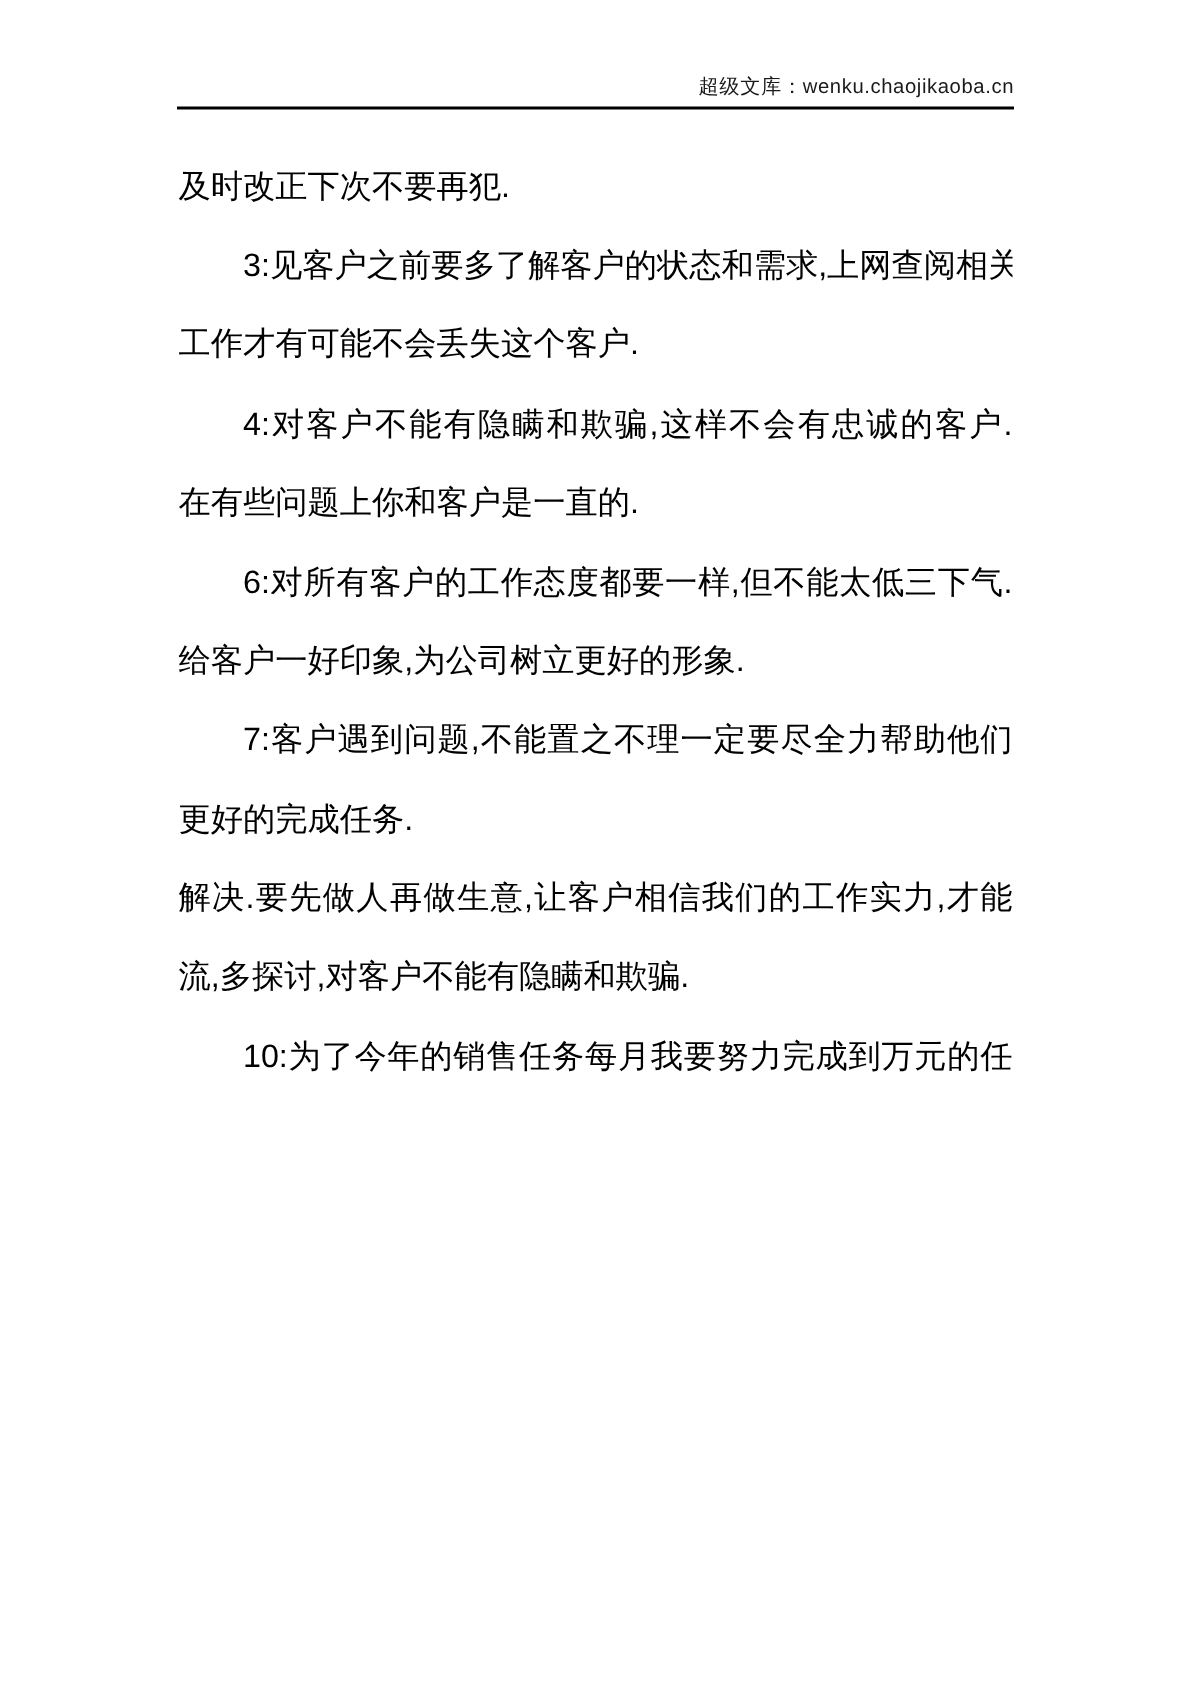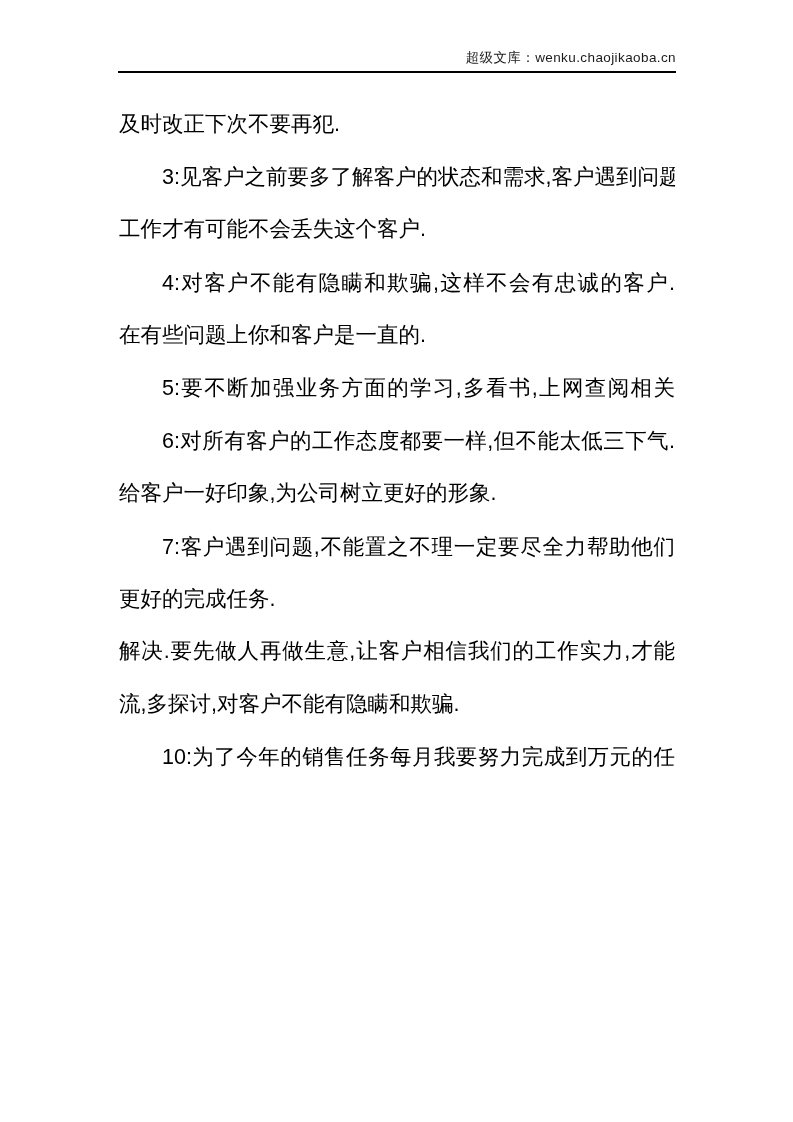--- a/index.html
+++ b/index.html
@@ -69,29 +69,28 @@
   <div class="header">
     <div class="header-text">超级文库：wenku.chaojikaoba.cn</div>
     <div class="header-rule"></div>
   </div>
 
   <div class="content">
       <div class="paragraph">
         <div class="line">及时改正下次不要再犯.</div>
       </div>
       <div class="paragraph">
-        <div class="line fill indent">3:见客户之前要多了解客户的状态和需求,客户遇到问题</div>
+        <div class="line fill indent">3:见客户之前要多了解客户的状态和需求,上网查阅相关</div>
         <div class="line">工作才有可能不会丢失这个客户.</div>
       </div>
       <div class="paragraph">
         <div class="line fill indent">4:对客户不能有隐瞒和欺骗,这样不会有忠诚的客户.</div>
         <div class="line">在有些问题上你和客户是一直的.</div>
       </div>
       <div class="paragraph">
-        <div class="line fill indent">5:要不断加强业务方面的学习,多看书,上网查阅相关</div>
       </div>
       <div class="paragraph">
         <div class="line fill indent">6:对所有客户的工作态度都要一样,但不能太低三下气.</div>
         <div class="line">给客户一好印象,为公司树立更好的形象.</div>
       </div>
       <div class="paragraph">
         <div class="line fill indent">7:客户遇到问题,不能置之不理一定要尽全力帮助他们</div>
         <div class="line">更好的完成任务.</div>
         <div class="line fill">解决.要先做人再做生意,让客户相信我们的工作实力,才能</div>
       </div>

